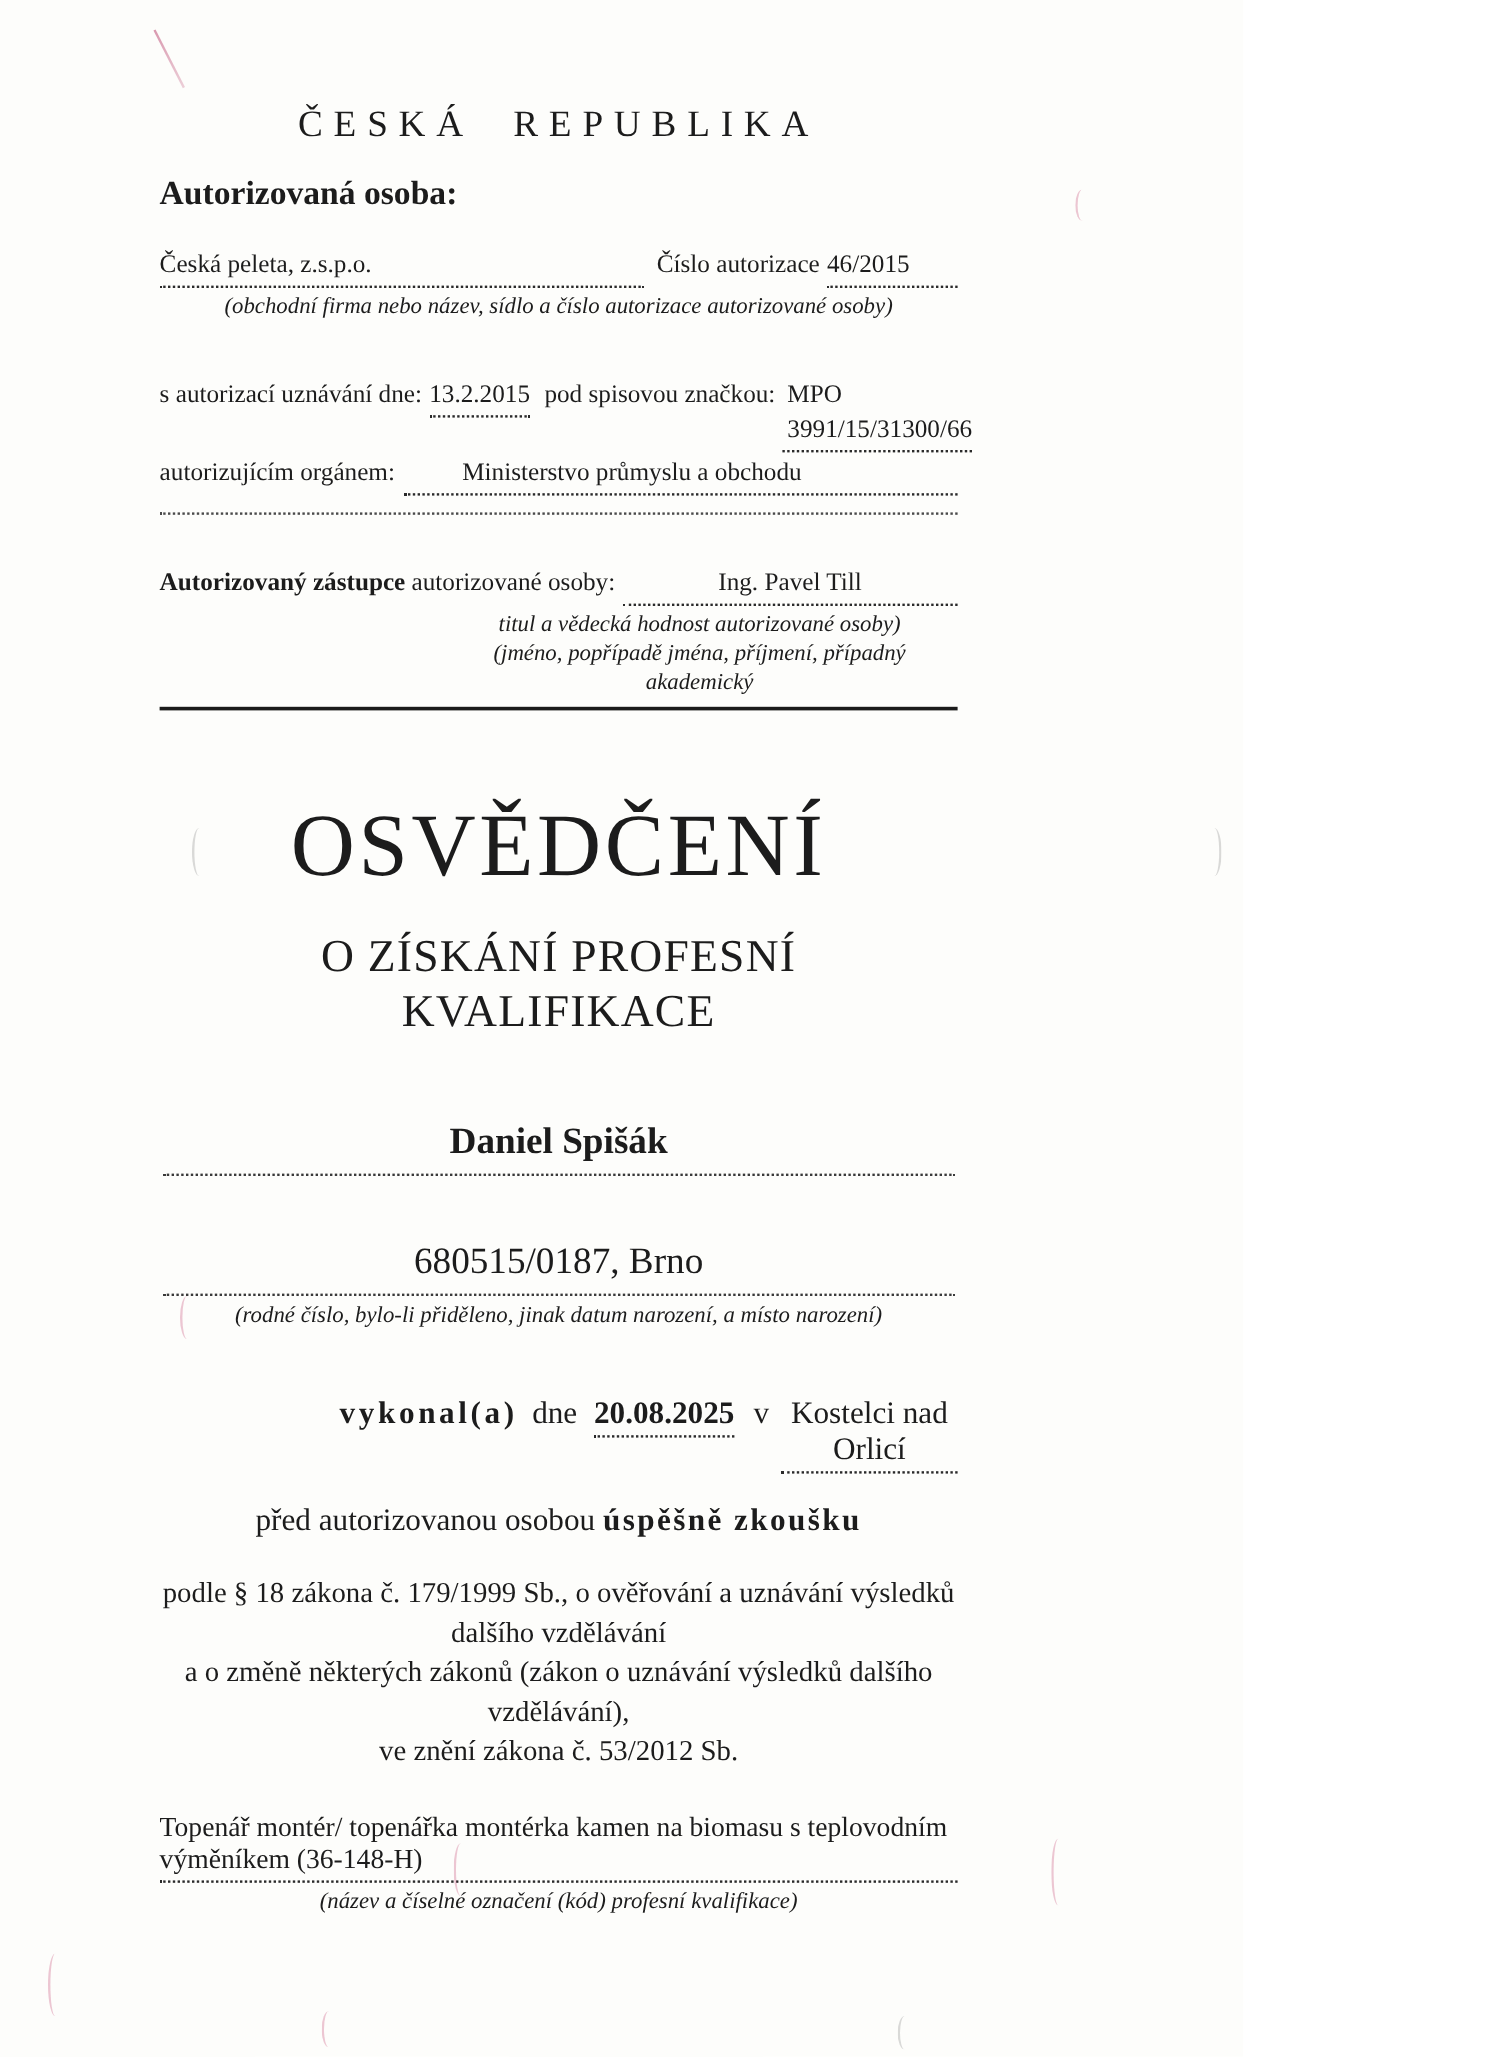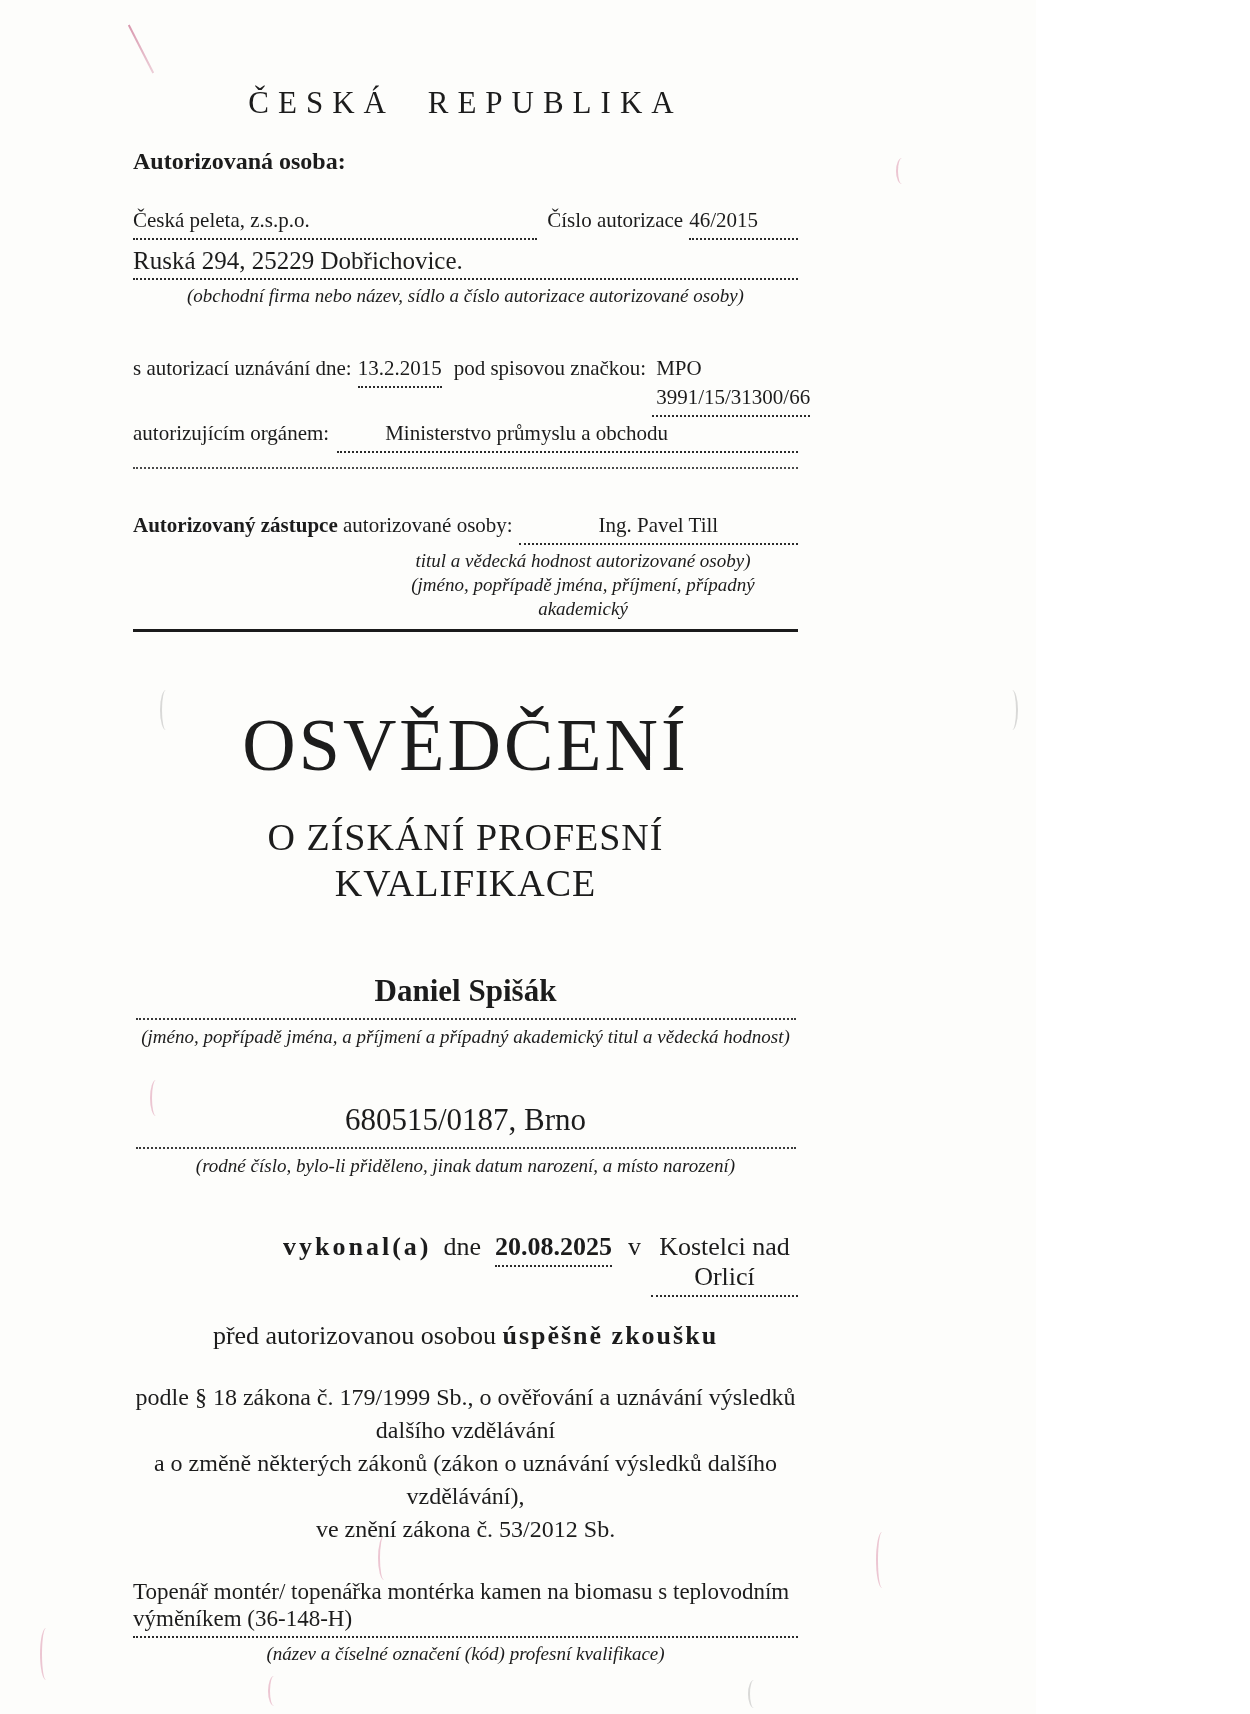--- a/index.html
+++ b/index.html
@@ -11,21 +11,21 @@
     color:#1c1c1c;
     overflow:hidden;
   }
   .content { padding:0 238px 0 133px; }
 
   .country-title {
     margin:85px 0 0 0; text-align:center;
     font-size:31px; font-weight:normal;
     letter-spacing:9px; word-spacing:16px; line-height:36px;
   }
-  .ap-label { margin-top:26px; font-size:24px; font-weight:bold; line-height:29px; }
+  .ap-label { margin-top:26px; font-size:28px; font-weight:bold; line-height:29px; }
 
   .row { display:flex; align-items:baseline; font-size:21px; line-height:29px; }
   .dotted { border-bottom:2px dotted #2a2a2a; padding-bottom:3px; }
   .lbl { white-space:nowrap; }
 
   .row-org { margin-top:30px; }
   .seg-org { width:466px; }
   .lbl-auth { margin:0 6px 0 10px; }
   .seg-auth { flex:1; text-align:center; padding-right:40px; }
 
@@ -120,21 +120,20 @@
     <h1 class="country-title">ČESKÁ REPUBLIKA</h1>
 
     <div class="ap-label">Autorizovaná osoba:</div>
 
     <div class="row row-org">
       <span class="dotted seg-org">Česká peleta, z.s.p.o.</span>
       <span class="lbl lbl-auth">Číslo autorizace</span>
       <span class="dotted seg-auth">46/2015</span>
     </div>
 
-    <div class="dotted seg-addr">Ruská 294, 25229 Dobřichovice.</div>
 
     <div class="caption center org-caption">(obchodní firma nebo název, sídlo a číslo autorizace autorizované osoby)</div>
 
     <div class="row row-granted">
       <span class="lbl">s autorizací uznávání dne:</span>
       <span class="dotted seg-gdate">13.2.2015</span>
       <span class="lbl lbl-file">pod spisovou značkou:</span>
       <span class="dotted seg-file">MPO 3991/15/31300/66</span>
     </div>
 
@@ -155,21 +154,20 @@
       <div>(jméno, popřípadě jména, příjmení, případný akademický</div>
     </div>
 
     <div class="solid-rule"></div>
 
     <div class="big-title">OSVĚDČENÍ</div>
     <div class="subtitle">O ZÍSKÁNÍ PROFESNÍ KVALIFIKACE</div>
 
     <div class="holder-name">Daniel Spišák</div>
     <div class="dotted-center"></div>
-    <div class="caption center cap-under">(jméno, popřípadě jména, a příjmení a případný akademický titul a vědecká hodnost)</div>
 
     <div class="birth-id">680515/0187, Brno</div>
     <div class="dotted-center"></div>
     <div class="caption center cap-under">(rodné číslo, bylo-li přiděleno, jinak datum narození, a místo narození)</div>
 
     <div class="row row-performed">
       <span class="performed-label">vykonal(a)</span>
       <span class="lbl-dne">dne</span>
       <span class="dotted seg-pdate">20.08.2025</span>
       <span class="lbl-v">v</span>

